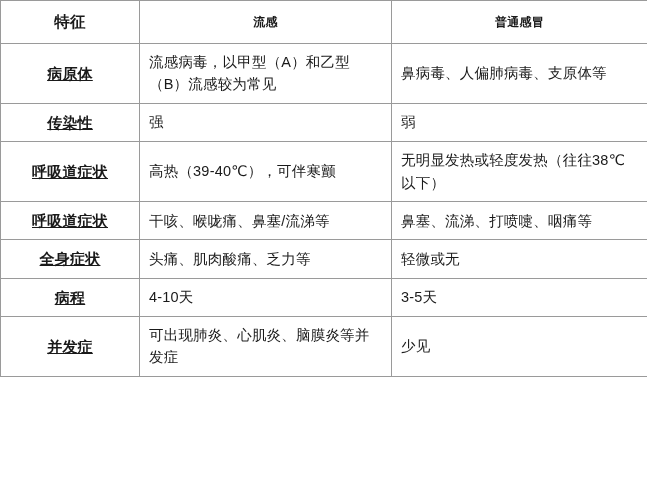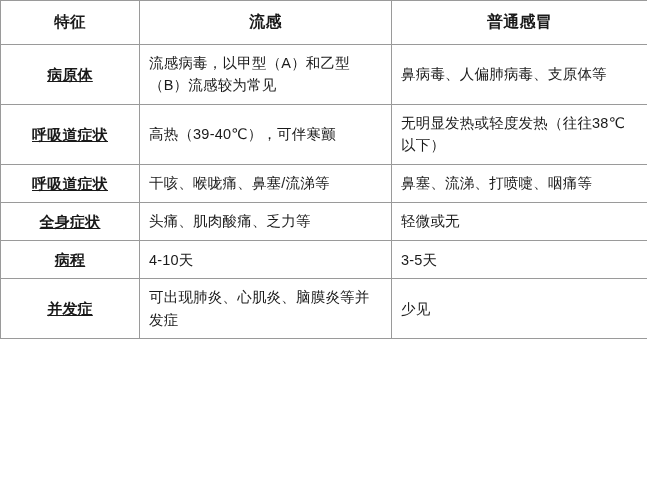--- a/index.html
+++ b/index.html
@@ -35,21 +35,21 @@
     border: 1px solid #9a9a9a;
     vertical-align: middle;
     padding: 7px 9px;
     font-size: 14.5px;
     line-height: 1.55;
     letter-spacing: 0.2px;
   }
   table.compare thead th {
     text-align: center;
     font-weight: bold;
-    font-size: 16px;
+    font-size: 12px;
     padding-top: 9px;
     padding-bottom: 9px;
     background: #ffffff;
   }
   table.compare thead th.h0 { font-size: 15.5px; }
   table.compare tbody th.rowhead {
     text-align: center;
     font-weight: bold;
     font-size: 15px;
     background: #ffffff;
@@ -82,20 +82,25 @@
         <th class="h2">普通感冒</th>
       </tr>
     </thead>
     <tbody>
       <tr>
         <th class="rowhead">病原体</th>
         <td class="cell">流感病毒，以甲型（A）和乙型（B）流感较为常见</td>
         <td class="cell">鼻病毒、人偏肺病毒、支原体等</td>
       </tr>
       <tr>
+        <th class="rowhead">传染性</th>
+        <td class="cell">强</td>
+        <td class="cell">弱</td>
+      </tr>
+      <tr>
         <th class="rowhead">呼吸道症状</th>
         <td class="cell">高热（39-40℃），可伴寒颤</td>
         <td class="cell">无明显发热或轻度发热（往往38℃以下）</td>
       </tr>
       <tr>
         <th class="rowhead">呼吸道症状</th>
         <td class="cell">干咳、喉咙痛、鼻塞/流涕等</td>
         <td class="cell">鼻塞、流涕、打喷嚏、咽痛等</td>
       </tr>
       <tr>

